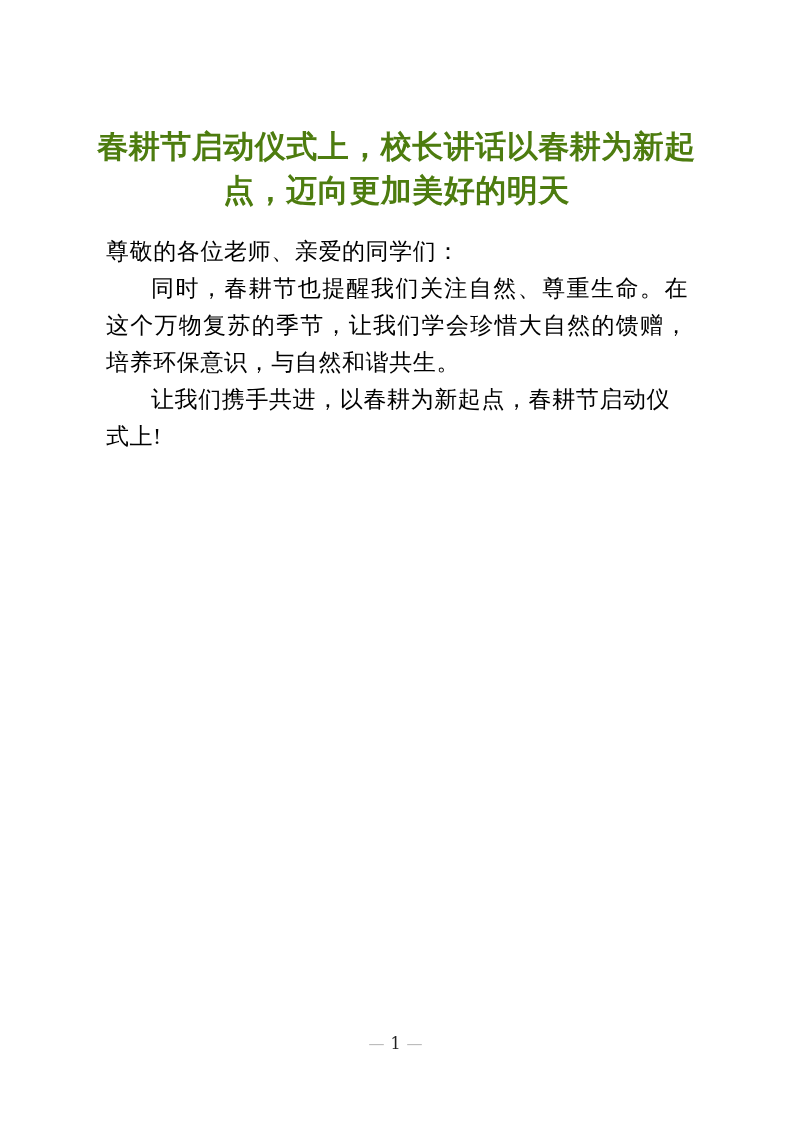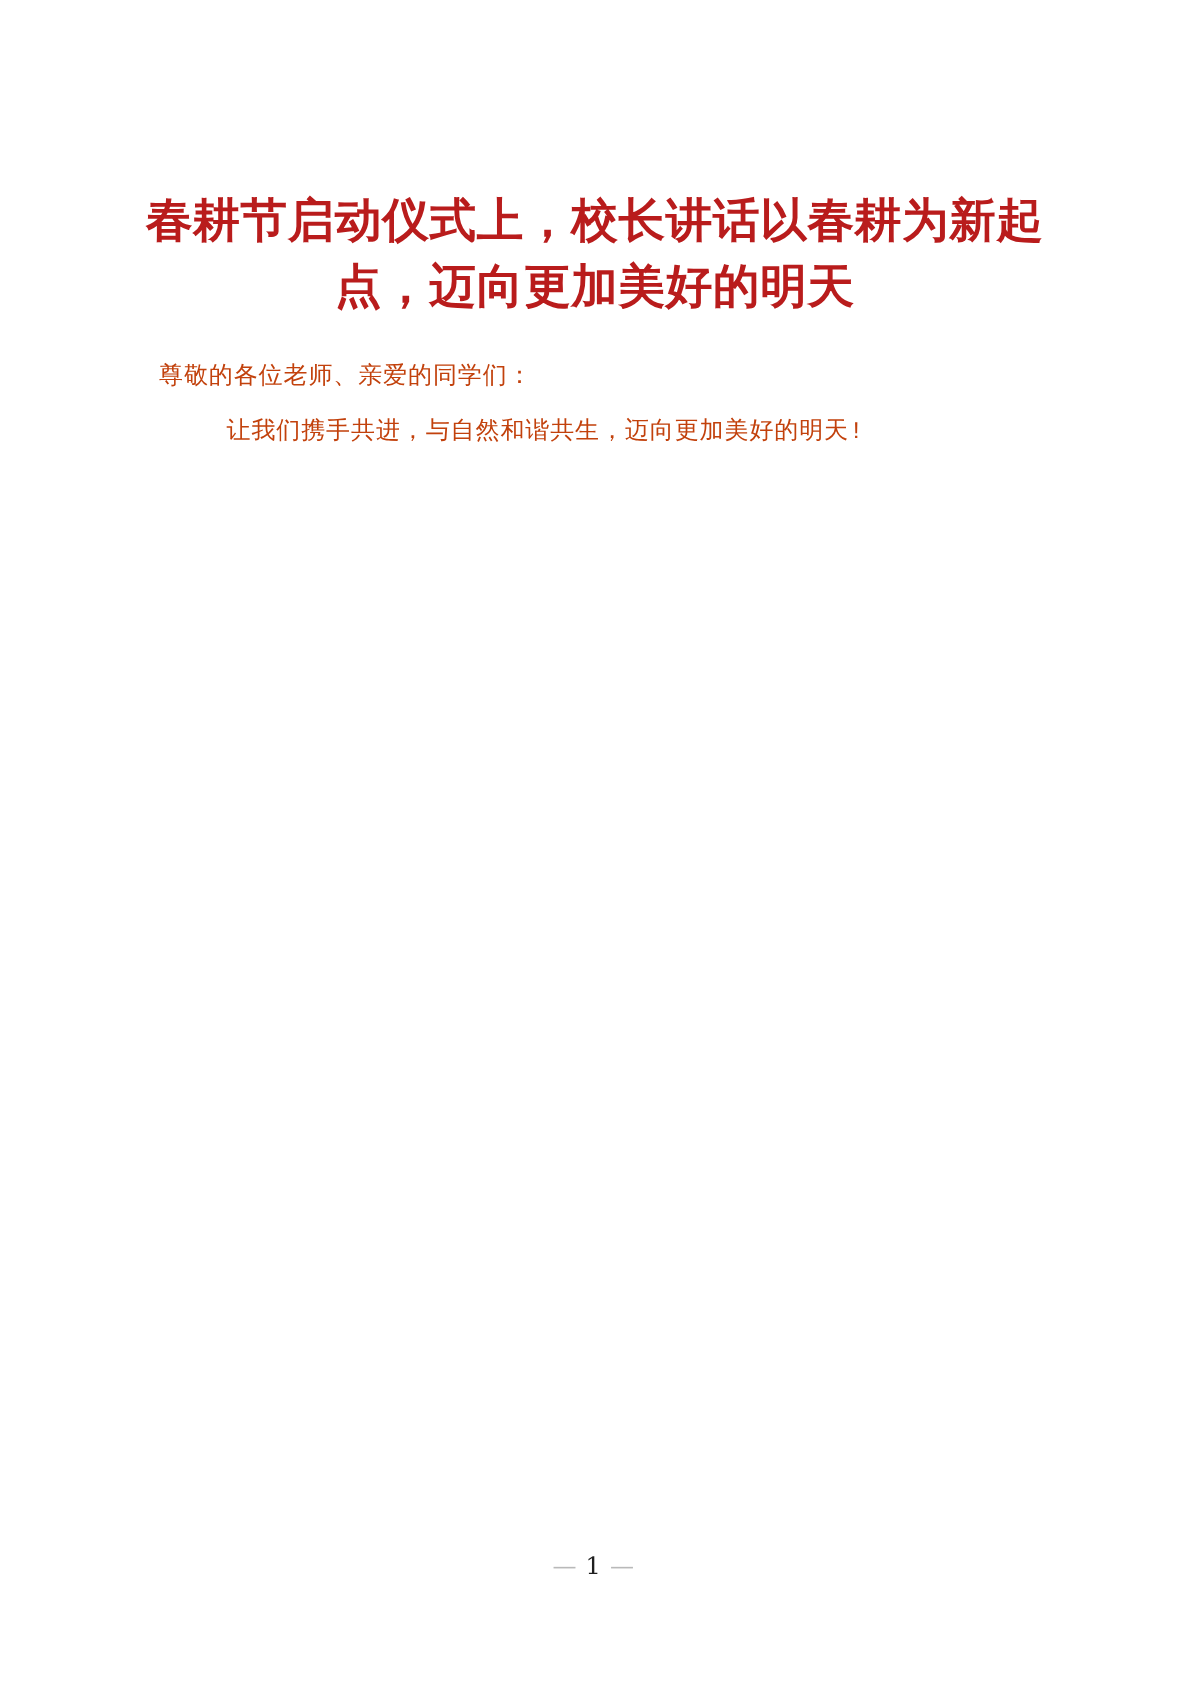--- a/index.html
+++ b/index.html
@@ -22,36 +22,36 @@
     position: absolute;
     left: 96px;
     top: 104px;
     width: 601px;
     text-align: center;
     font-family: "Liberation Sans", "DejaVu Sans", sans-serif;
     font-weight: bold;
     font-size: 31px;
     line-height: 44px;
     letter-spacing: 0.5px;
-    color: #b91c1c;
+    color: #4d7c0f;
   }
 
   
   .body-block {
     position: absolute;
     left: 106px;
     top: 233px;
     width: 582px;
   }
 
   .para {
-    font-family: Liberation Mono, monospace;
-    font-size: 16px;
+    font-family: Liberation Serif, serif;
+    font-size: 23px;
     line-height: 37px;
-    color: #c2410c;
+    color: #000000;
     text-align: justify;
     text-justify: inter-character;
     letter-spacing: 0.6px;
     margin: 0;
     text-indent: 0;
   }
 
   .para.indent {
     text-indent: 45px;
   }
@@ -88,23 +88,24 @@
 <div class="page">
 
   <h1 class="doc-title">春耕节启动仪式上，校长讲话以春耕为新起点，迈向更加美好的明天</h1>
 
   <div class="body-block">
 
     <p class="para">尊敬的各位老师、亲爱的同学们：</p>
 
 
 
+    <p class="para indent">同时，春耕节也提醒我们关注自然、尊重生命。在这个万物复苏的季节，让我们学会珍惜大自然的馈赠，培养环保意识，与自然和谐共生。</p>
 
 
-    <p class="para indent last-line">让我们携手共进，与自然和谐共生，迈向更加美好的明天!</p>
+    <p class="para indent last-line">让我们携手共进，以春耕为新起点，春耕节启动仪式上!</p>
 
   </div>
 
   <div class="page-footer">
     <span class="dash">—</span><span class="num">1</span><span class="dash">—</span>
   </div>
 
 </div>
 
 </body></html>

